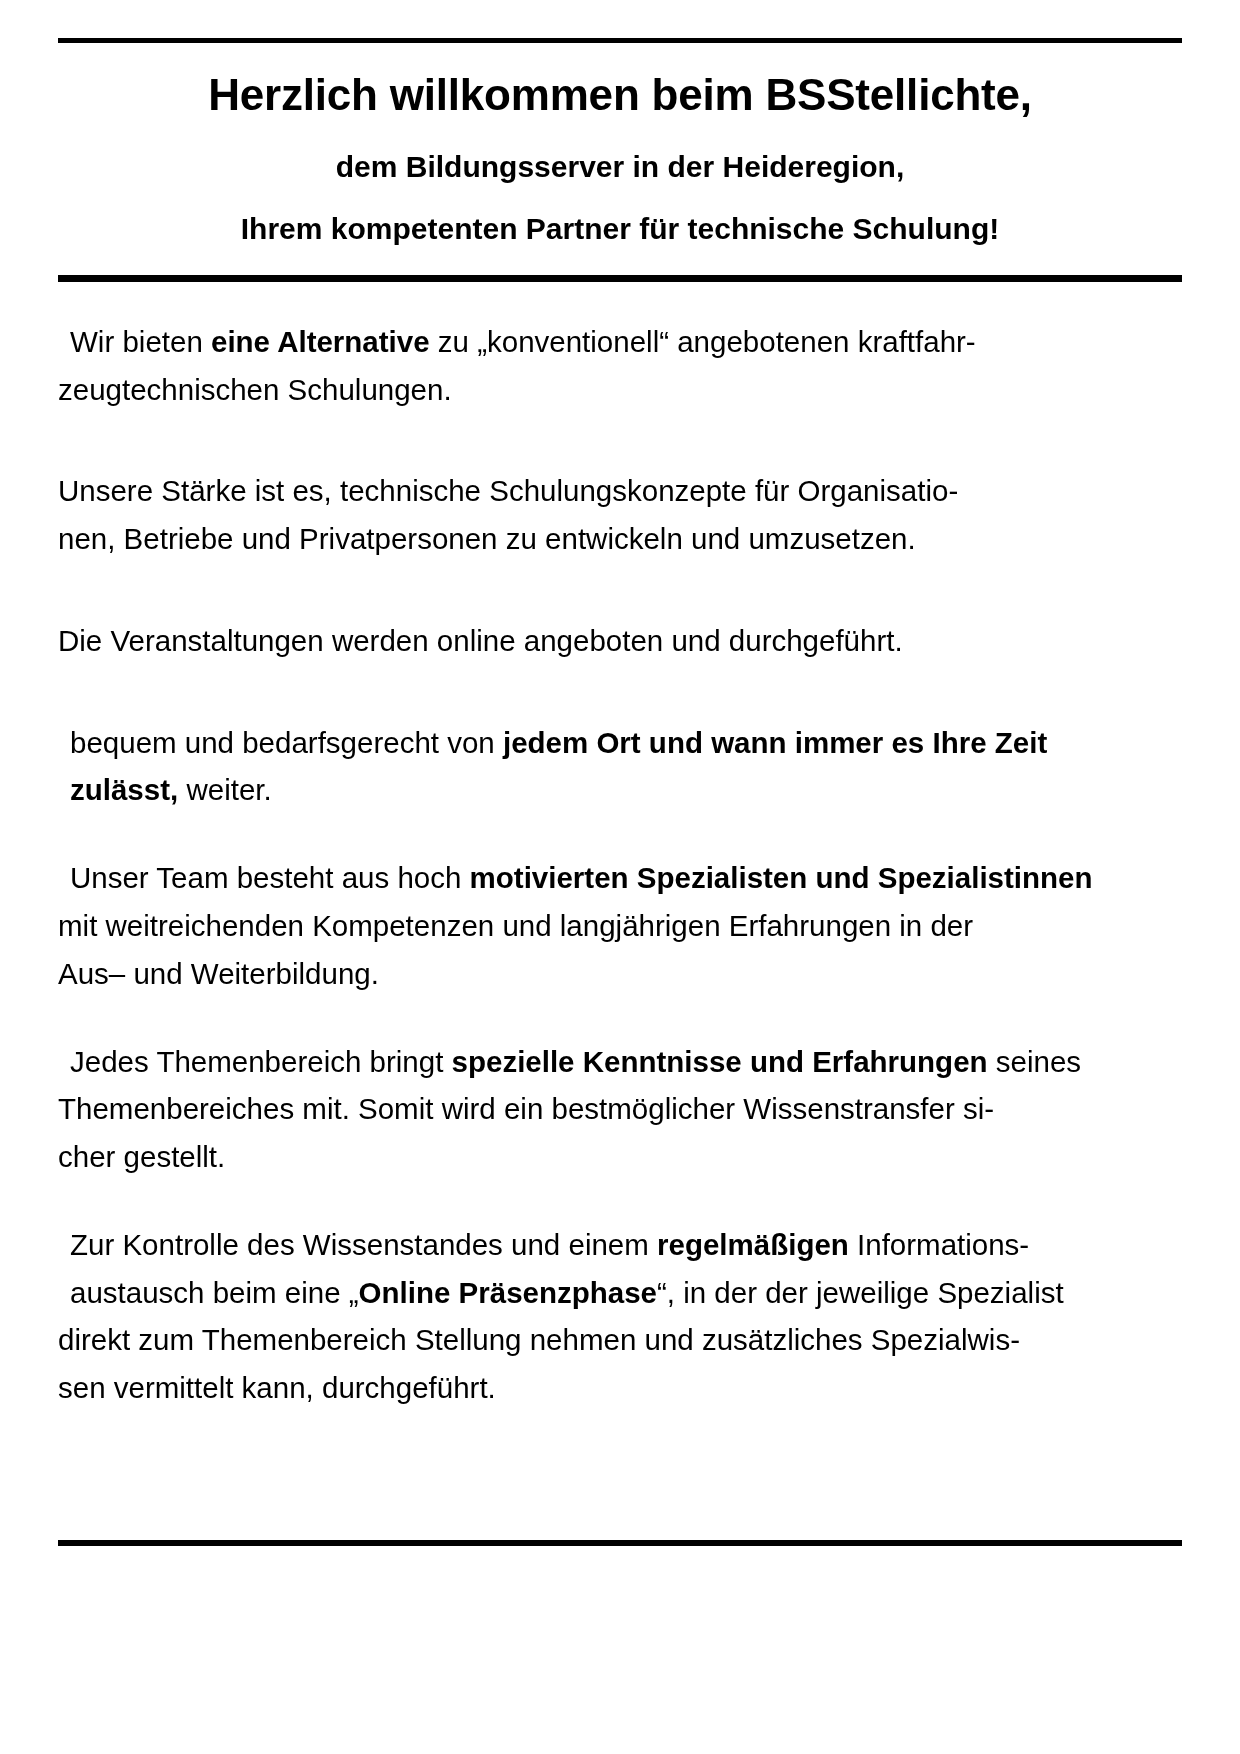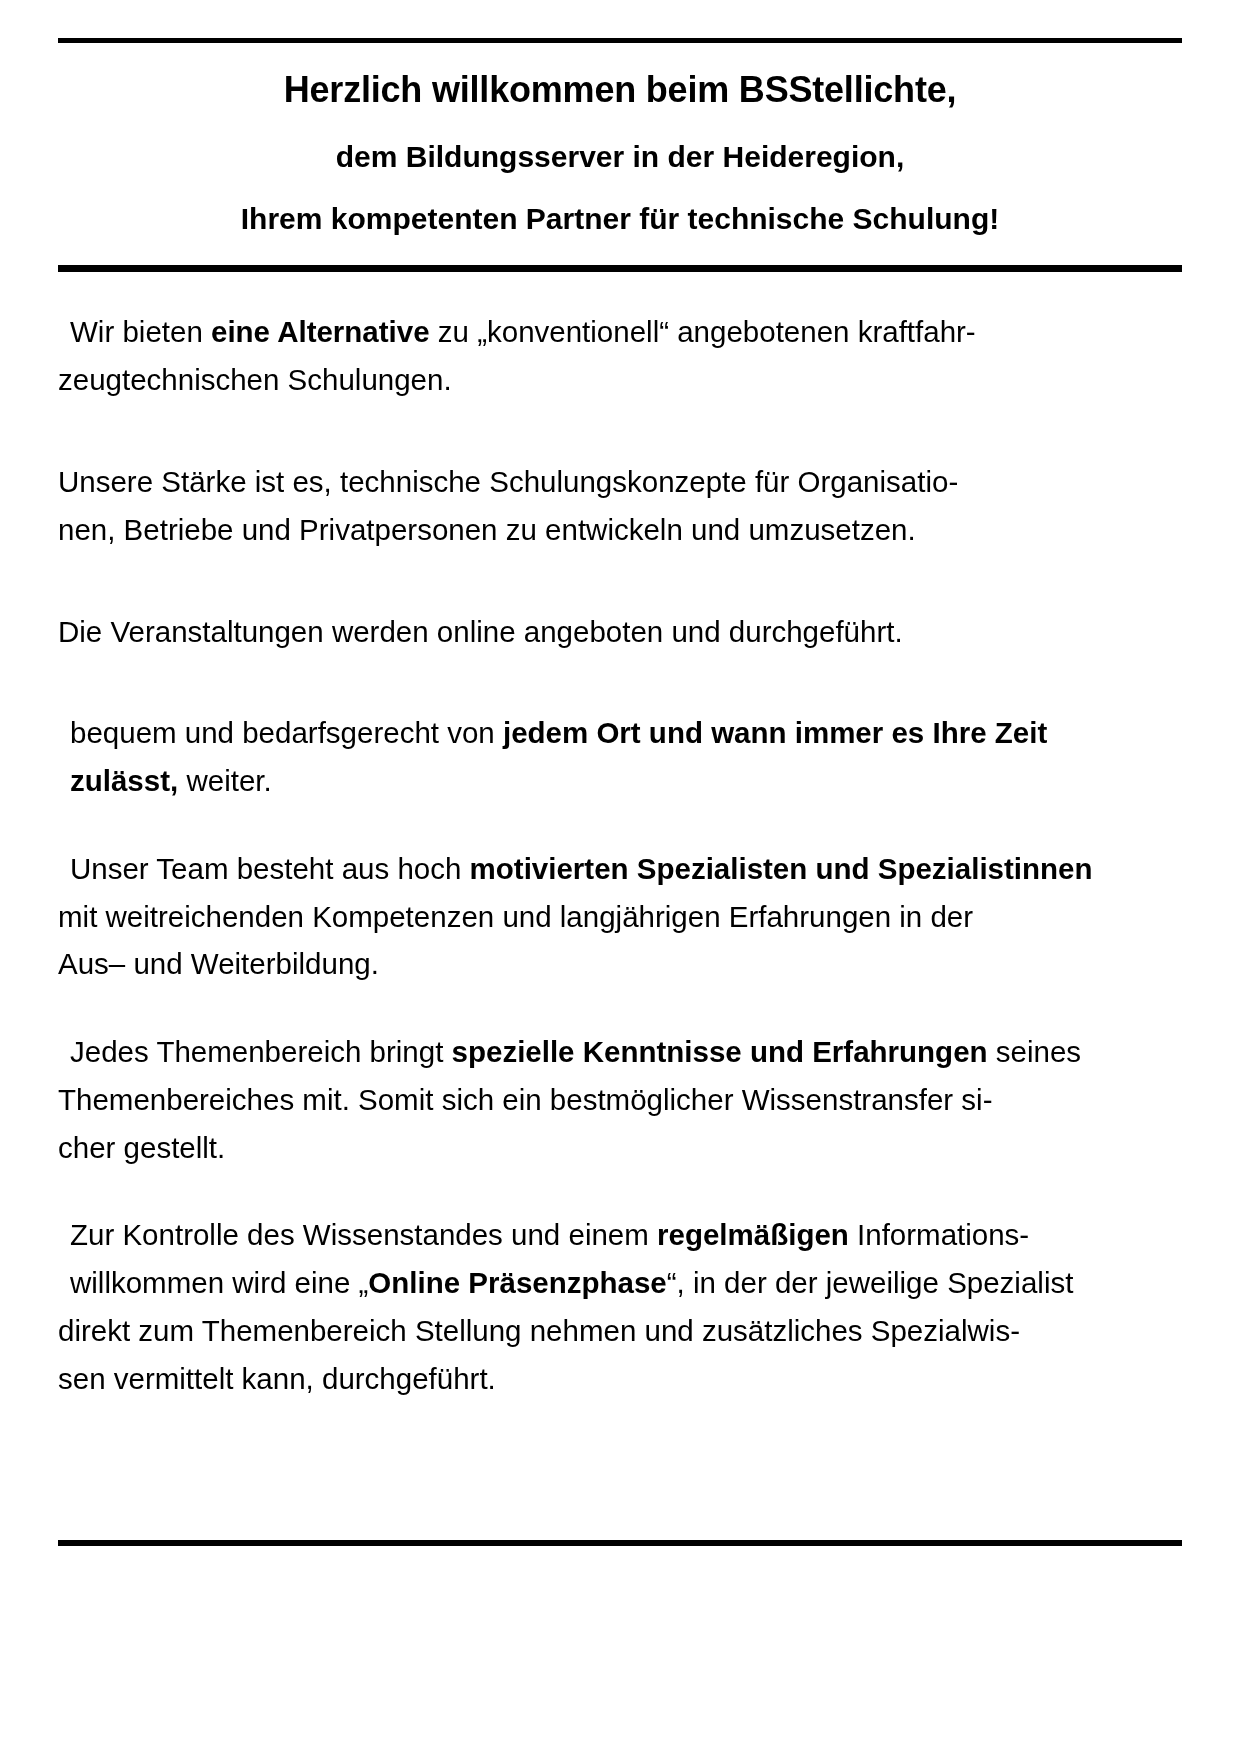--- a/index.html
+++ b/index.html
@@ -44,21 +44,21 @@
     left: 58px;
     right: 58px;
     top: 1502px;
   }
 
   
   .header {
     text-align: center;
   }
   .header .h1 {
-    font-size: 36px;
+    font-size: 44px;
     font-weight: 700;
     letter-spacing: -0.2px;
     line-height: 1.18;
     margin: 26px 0 0 0;
   }
   .header .h2 {
     font-size: 30px;
     font-weight: 700;
     line-height: 1.2;
     margin: 28px 0 0 0;
@@ -128,27 +128,27 @@
     </p>
 
     <p class="p-gap-md">
       <span class="nowrapline"><span>Unser Team besteht aus hoch </span><span class="b">motivierten Spezialisten und Spezialistinnen</span></span><br>
       <span>mit weitreichenden Kompetenzen und langjährigen Erfahrungen in der</span><br>
       <span>Aus– und Weiterbildung.</span>
     </p>
 
     <p class="p-gap-md">
       <span class="nowrapline"><span>Jedes Themenbereich bringt </span><span class="b">spezielle Kenntnisse und Erfahrungen</span><span> seines</span></span><br>
-      <span>Themenbereiches mit. Somit sich ein bestmöglicher Wissenstransfer si-</span><br>
+      <span>Themenbereiches mit. Somit wird ein bestmöglicher Wissenstransfer si-</span><br>
       <span>cher gestellt.</span>
     </p>
 
     <p class="p-gap-md">
       <span class="nowrapline"><span>Zur Kontrolle des Wissenstandes und einem </span><span class="b">regelmäßigen</span><span> Informations-</span></span><br>
-      <span class="nowrapline"><span>willkommen wird eine „</span><span class="b">Online Präsenzphase</span><span>“, in der der jeweilige Spezialist</span></span><br>
+      <span class="nowrapline"><span>austausch beim eine „</span><span class="b">Online Präsenzphase</span><span>“, in der der jeweilige Spezialist</span></span><br>
       <span>direkt zum Themenbereich Stellung nehmen und zusätzliches Spezialwis-</span><br>
       <span>sen vermittelt kann, durchgeführt.</span>
     </p>
 
   </div>
 
   <hr class="rule rule-bottom">
 
 </div>
 

